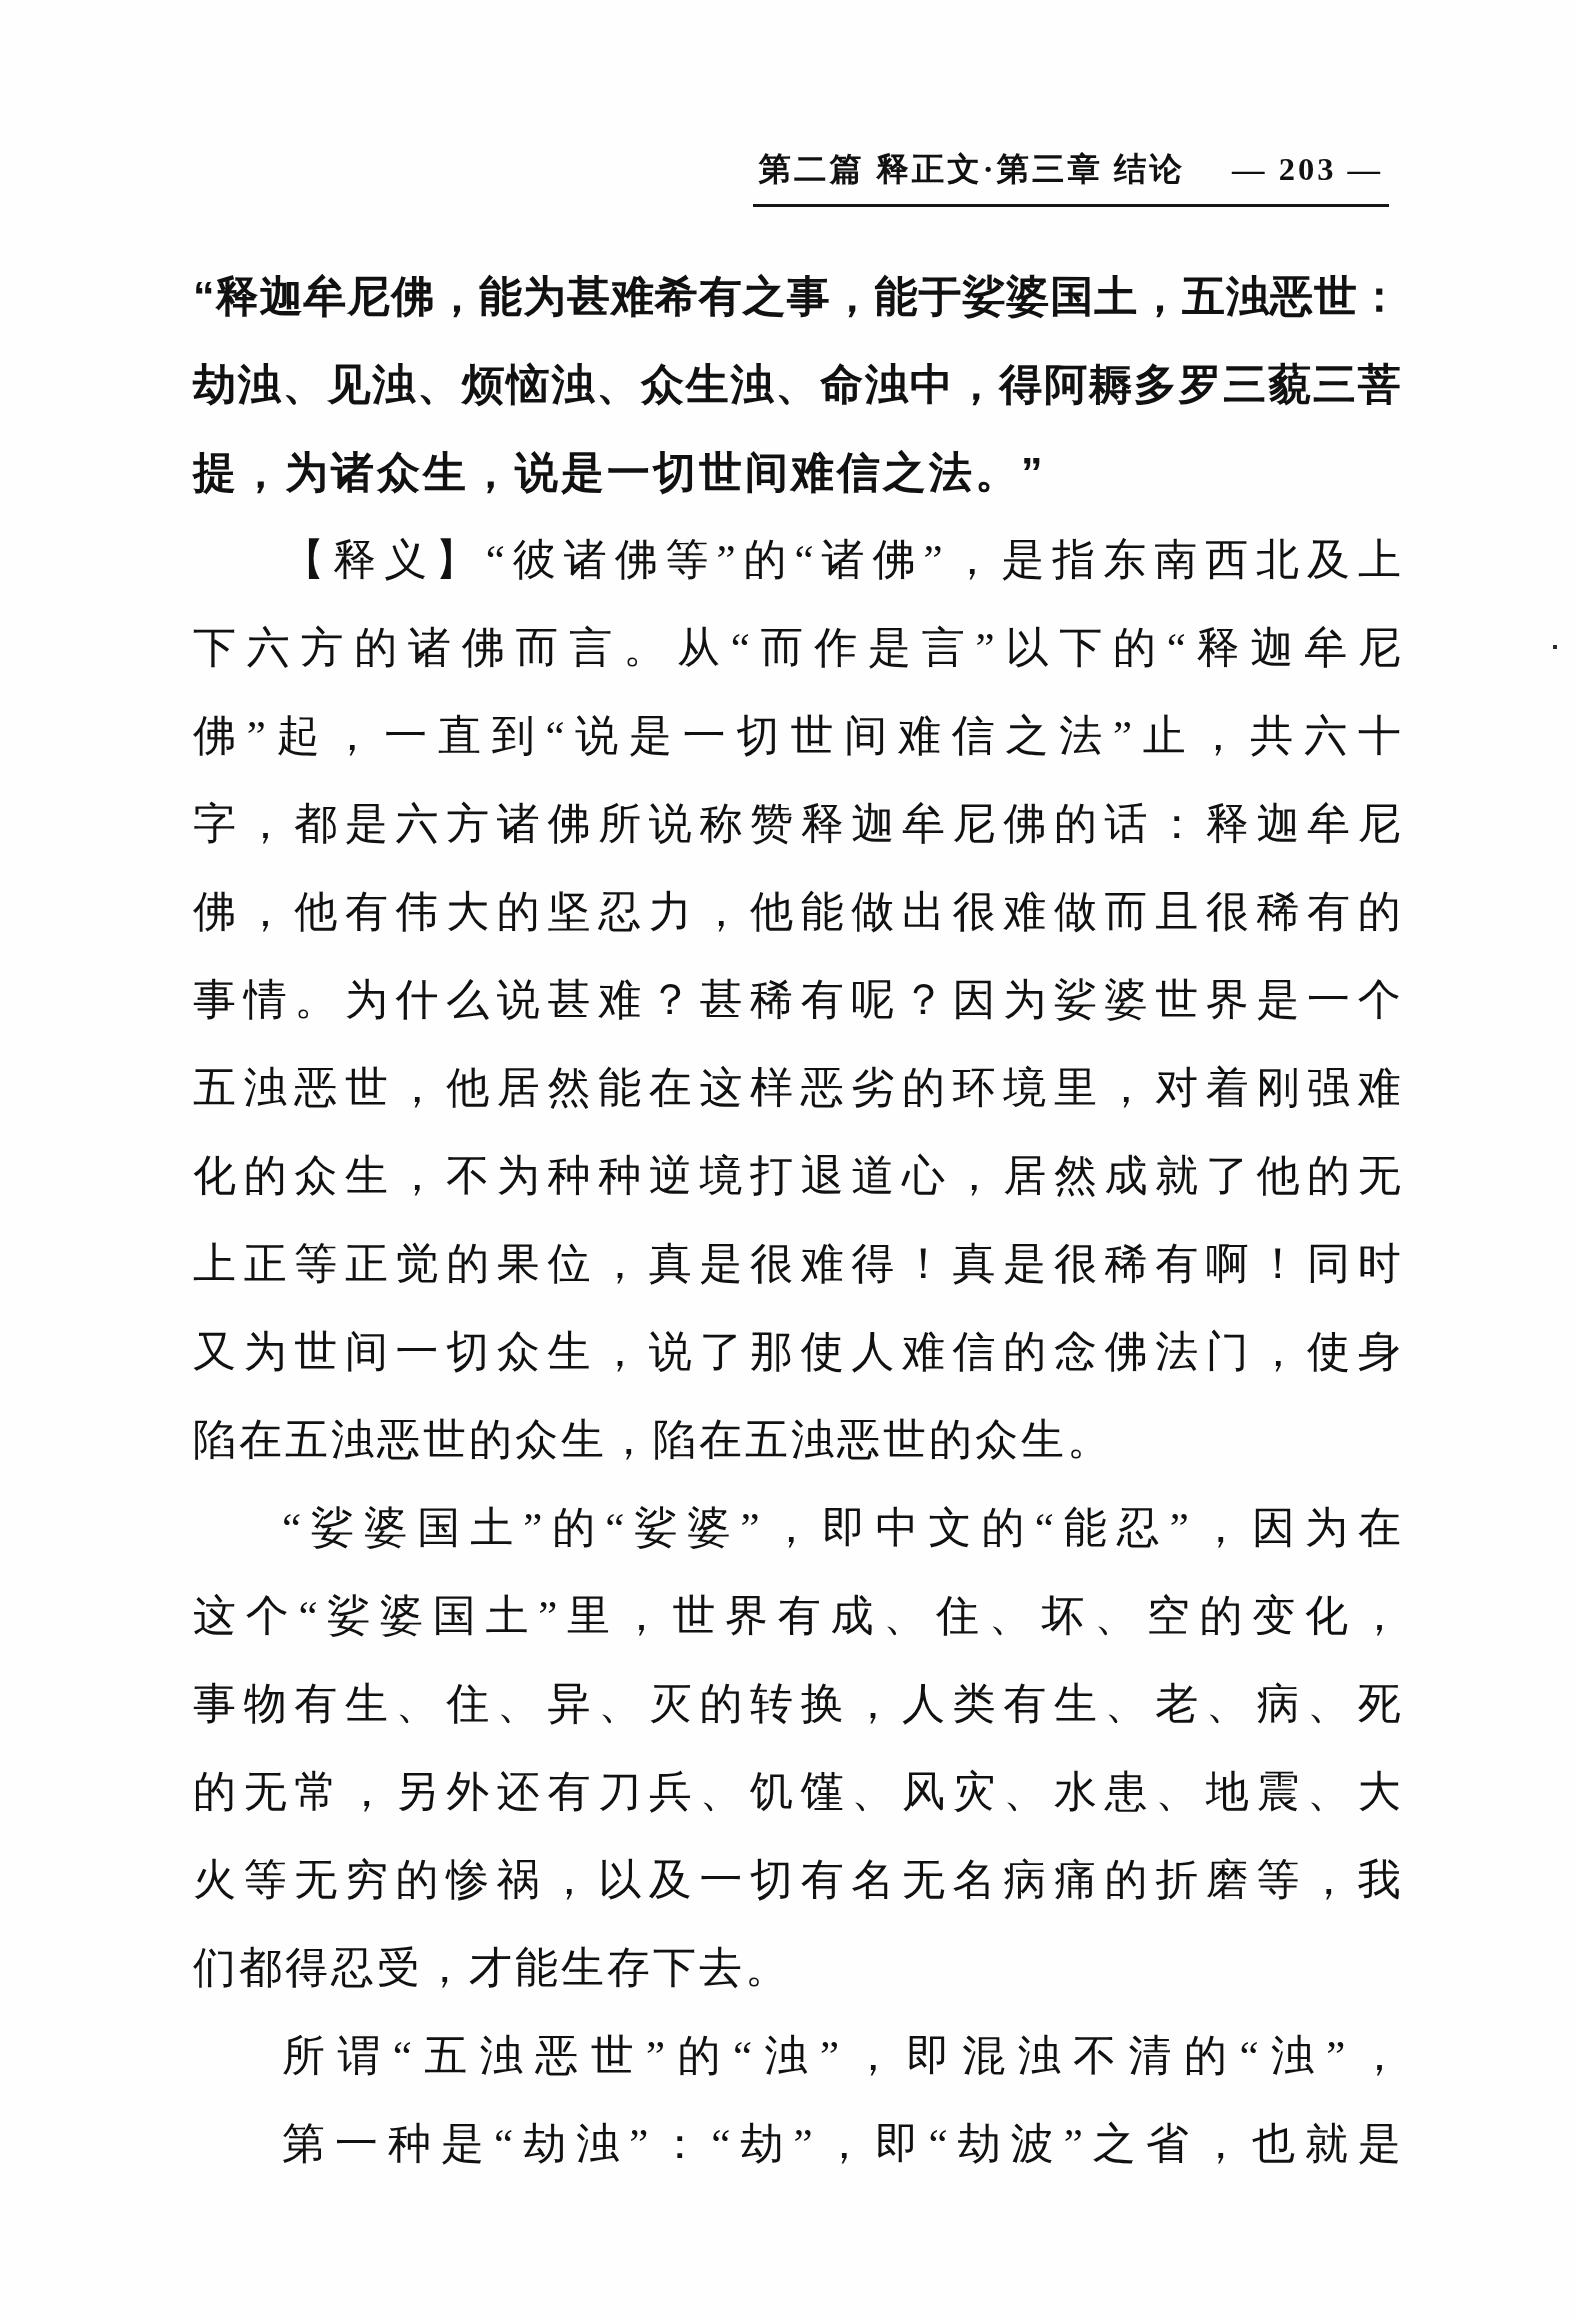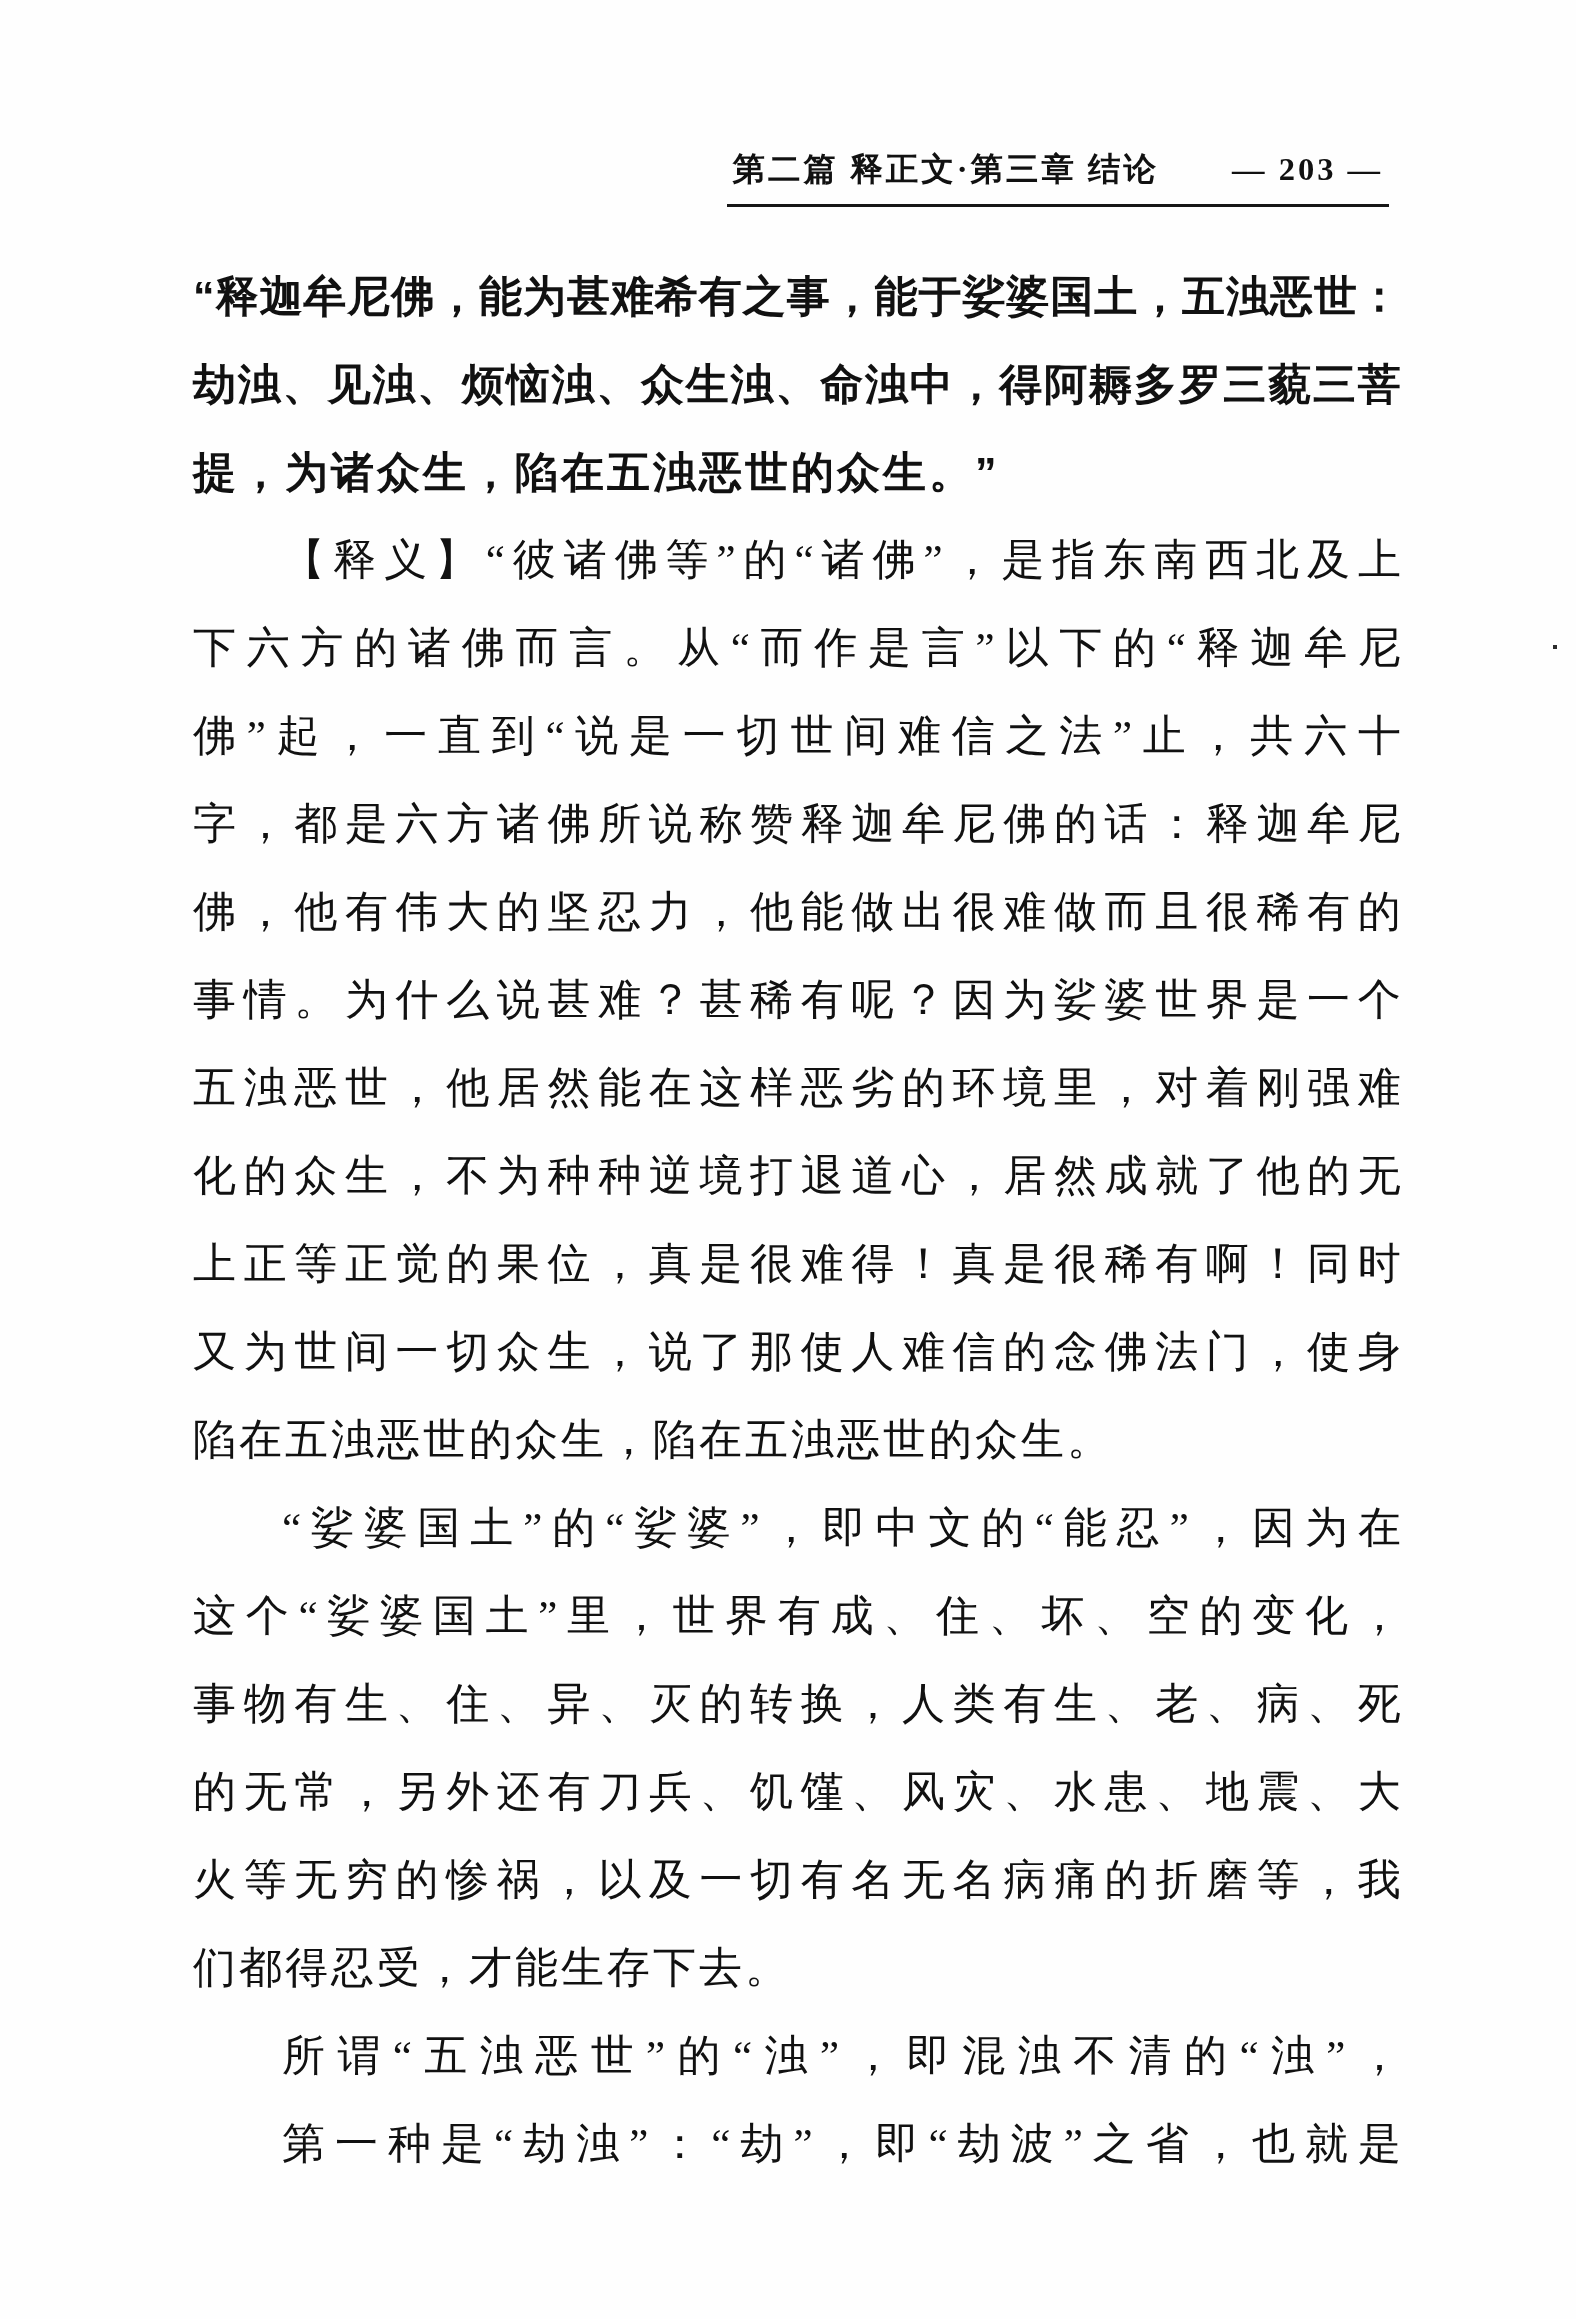--- a/index.html
+++ b/index.html
@@ -14,21 +14,21 @@
     background: #fefefe;
     color: #111111;
     overflow: hidden;
   }
   
   .running-header {
     position: absolute;
     top: 148px; right: 187px;
     display: flex;
     align-items: baseline;
-    gap: 73px;
+    gap: 47px;
     font-size: 32.5px;
     font-weight: bold;
     letter-spacing: 3px;
     padding: 0 5.9px 11.8px 5.9px;
     border-bottom: 3px solid #161616;
     white-space: nowrap;
   }
   
   .text-block {
     position: absolute;
@@ -128,21 +128,21 @@
         <span>得</span>
         <span>阿</span>
         <span>耨</span>
         <span>多</span>
         <span>罗</span>
         <span>三</span>
         <span>藐</span>
         <span>三</span>
         <span>菩</span>
       </div>
-      <div class="line b plain">提，为诸众生，陷在五浊恶世的众生。”</div>
+      <div class="line b plain">提，为诸众生，说是一切世间难信之法。”</div>
       <div class="line j i">
         <span>【</span>
         <span>释</span>
         <span>义</span>
         <span>】</span>
         <span>“</span>
         <span>彼</span>
         <span>诸</span>
         <span>佛</span>
         <span>等</span>

